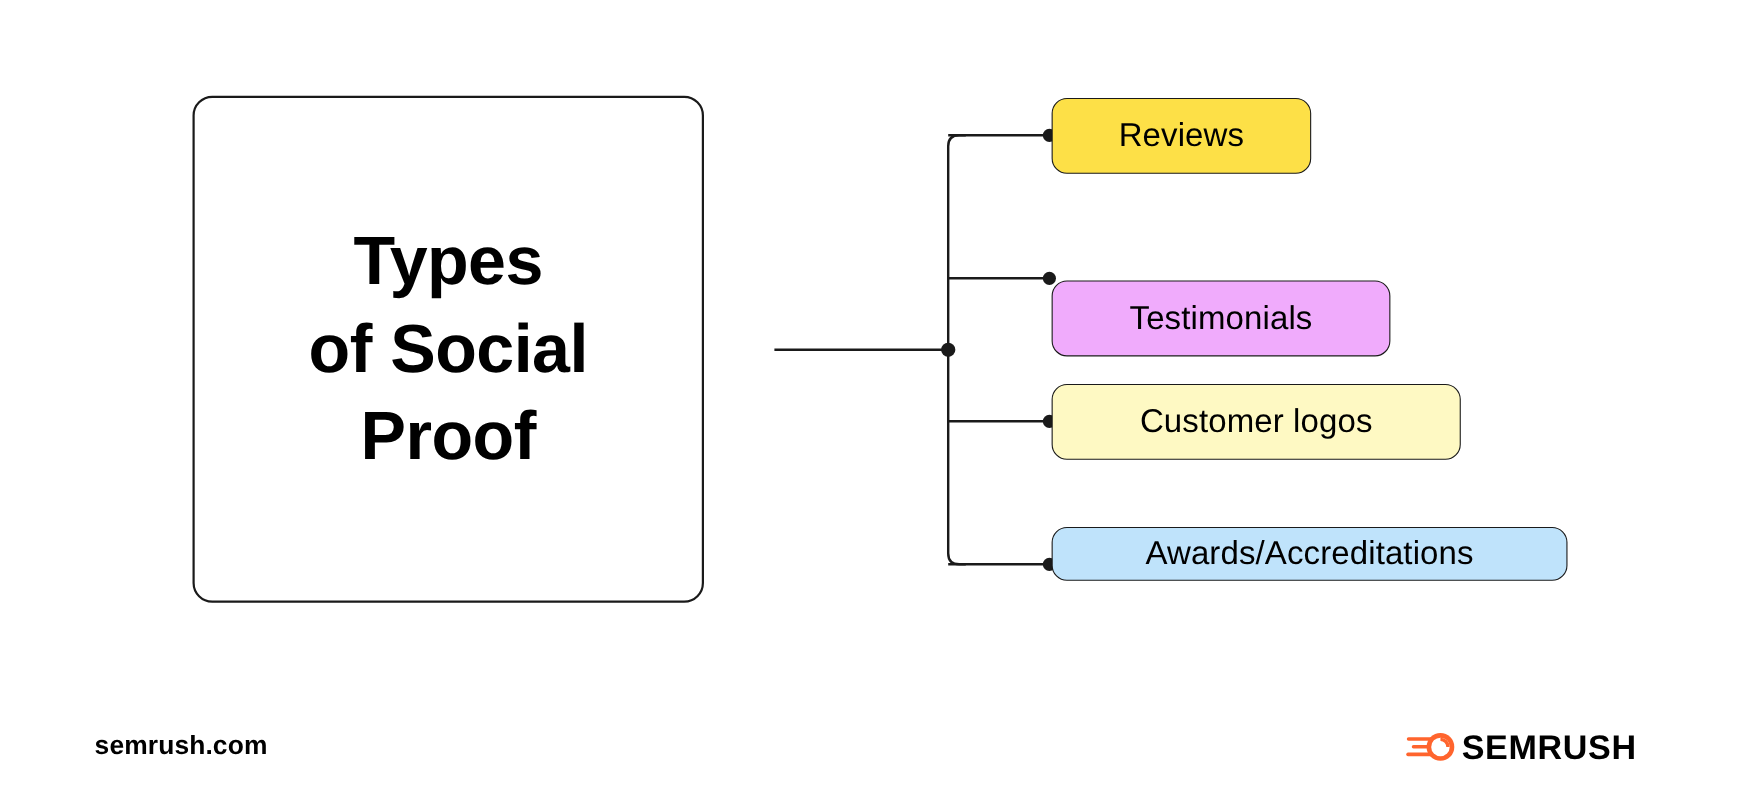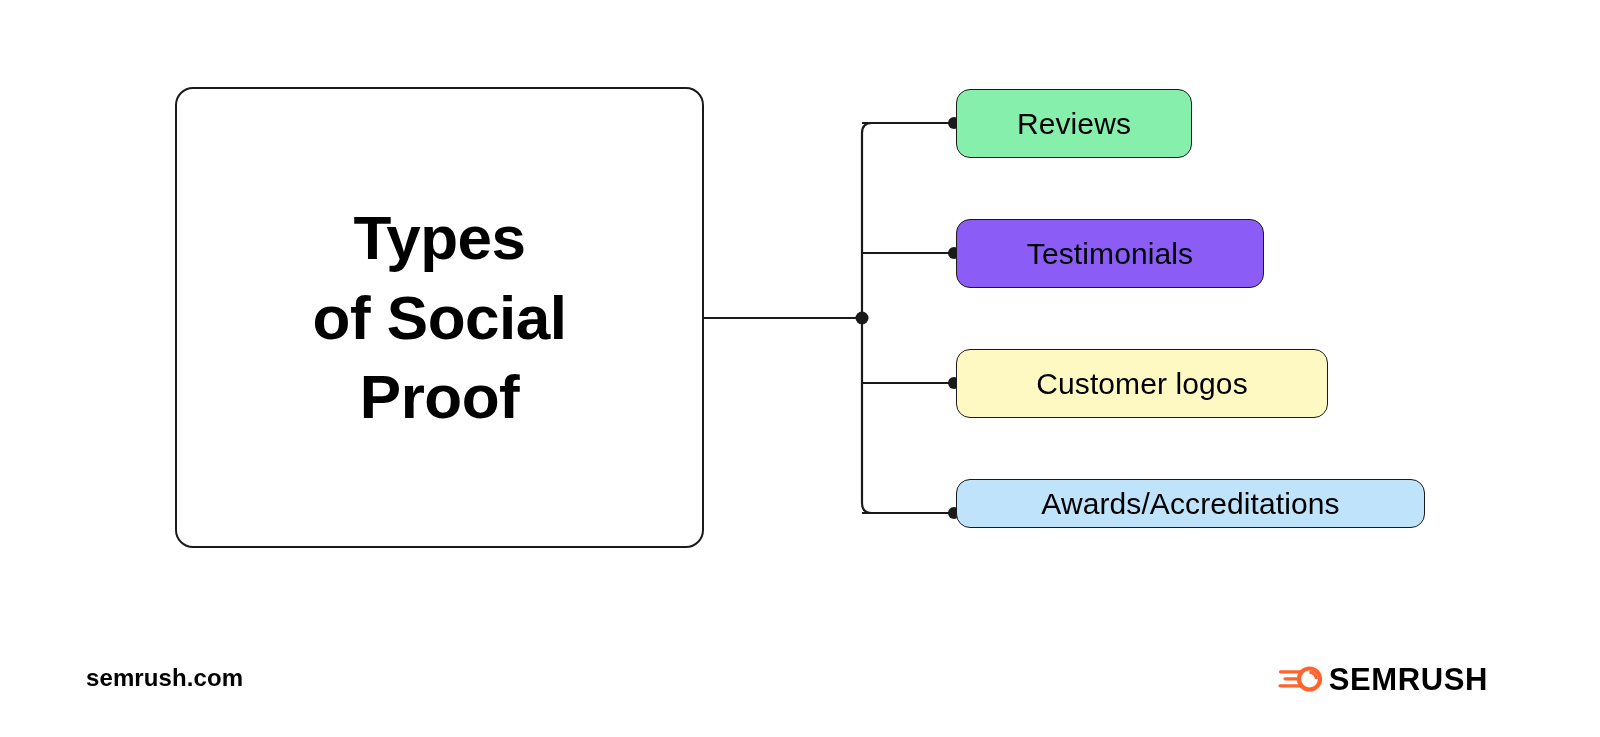--- a/index.html
+++ b/index.html
@@ -17,21 +17,21 @@
     height: 737px;
     background: #ffffff;
     overflow: hidden;
   }
 
   
   #root-box {
     position: absolute;
     left: 175px;
     top: 87px;
-    width: 529px;
+    width: 465px;
     height: 461px;
     box-sizing: border-box;
     background: #ffffff;
     border: 2px solid #1a1a1a;
     border-radius: 18px;
     display: flex;
     align-items: center;
     justify-content: center;
   }
   #root-title {
@@ -133,25 +133,25 @@
     </g>
     <g fill="#1a1a1a" stroke="none">
       <circle cx="862" cy="318" r="6.5" fill="#1a1a1a"></circle>
       <circle cx="954" cy="123" r="6" fill="#1a1a1a"></circle>
       <circle cx="954" cy="253" r="6" fill="#1a1a1a"></circle>
       <circle cx="954" cy="383" r="6" fill="#1a1a1a"></circle>
       <circle cx="954" cy="513" r="6" fill="#1a1a1a"></circle>
     </g>
   </svg>
 
-  <div class="branch-box" id="branch-0" style="background: #86efac;">
+  <div class="branch-box" id="branch-0" style="background: #fde047;">
     <span class="branch-label">Reviews</span>
   </div>
 
-  <div class="branch-box" id="branch-1" style="background: #8b5cf6;">
+  <div class="branch-box" id="branch-1" style="background: #f0abfc; margin-top: 36px;">
     <span class="branch-label">Testimonials</span>
   </div>
 
   <div class="branch-box" id="branch-2" style="background: #fef9c3;">
     <span class="branch-label">Customer logos</span>
   </div>
 
   <div class="branch-box" id="branch-3" style="background: rgb(191, 227, 251);">
     <span class="branch-label">Awards/Accreditations</span>
   </div>

